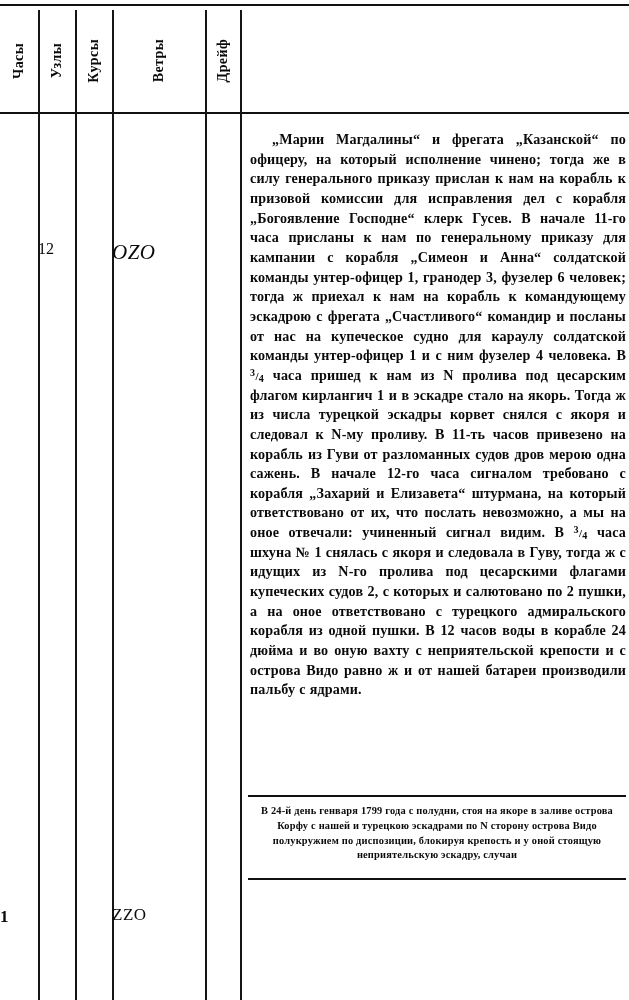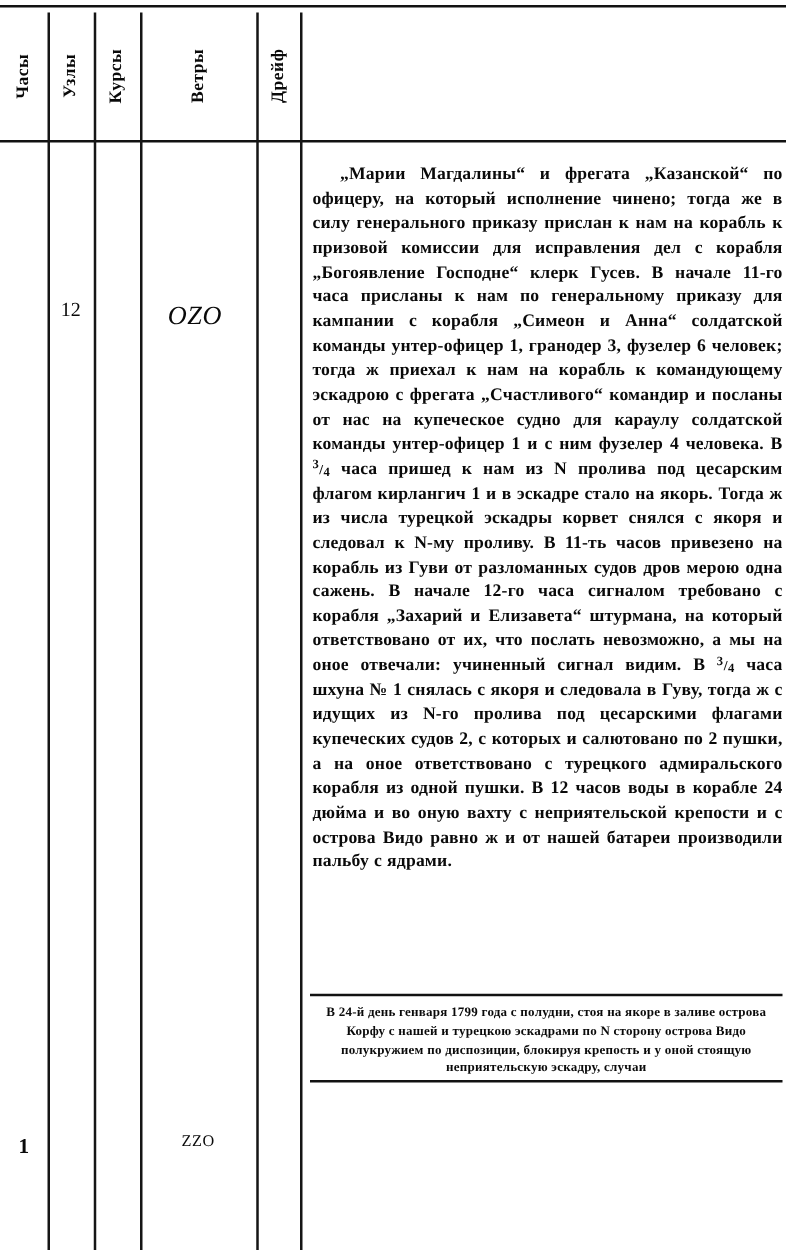--- a/index.html
+++ b/index.html
@@ -91,28 +91,28 @@
     text-align: center;
     font-weight: bold;
     font-size: 13.2px;
     line-height: 1.55;
     letter-spacing: 0.3px;
   }
 
   
   .datum {
     position: absolute;
-    text-align: center;
+    text-align: left;
     font-size: 16px;
     font-weight: normal;
   }
   .datum-uzly  { left: 38px;  top: 240px; width: 37px; }
   .datum-vetry { left: 112px; top: 240px; width: 88px; font-size: 21px; letter-spacing: 0.5px; font-style: italic; }
   .datum-chasy-2 { left: 0px;   top: 907px; width: 38px; font-weight: bold; font-size: 17px; }
-  .datum-vetry-2 { left: 112px; top: 905px; width: 93px; font-size: 13px; letter-spacing: 0.5px; }
+  .datum-vetry-2 { left: 112px; top: 905px; width: 93px; font-size: 17px; letter-spacing: 0.5px; }
 
   
   .body-col {
     position: absolute;
     left: 250px;
     top: 130px;
     width: 376px;
   }
 
   .para {
@@ -156,21 +156,21 @@
     width: 100%;
     height: 2.2px;
     background: #111;
   }
   .inset-text {
     font-size: 10.4px;
     line-height: 1.42;
     font-weight: bold;
     text-align: center;
     letter-spacing: 0.2px;
-    padding: 7px 6px 1px 6px;
+    padding: 7px 6px 15px 6px;
   }
 
   
   .tail-col {
     position: absolute;
     left: 250px;
     top: 888px;
     width: 376px;
   }
 </style>

